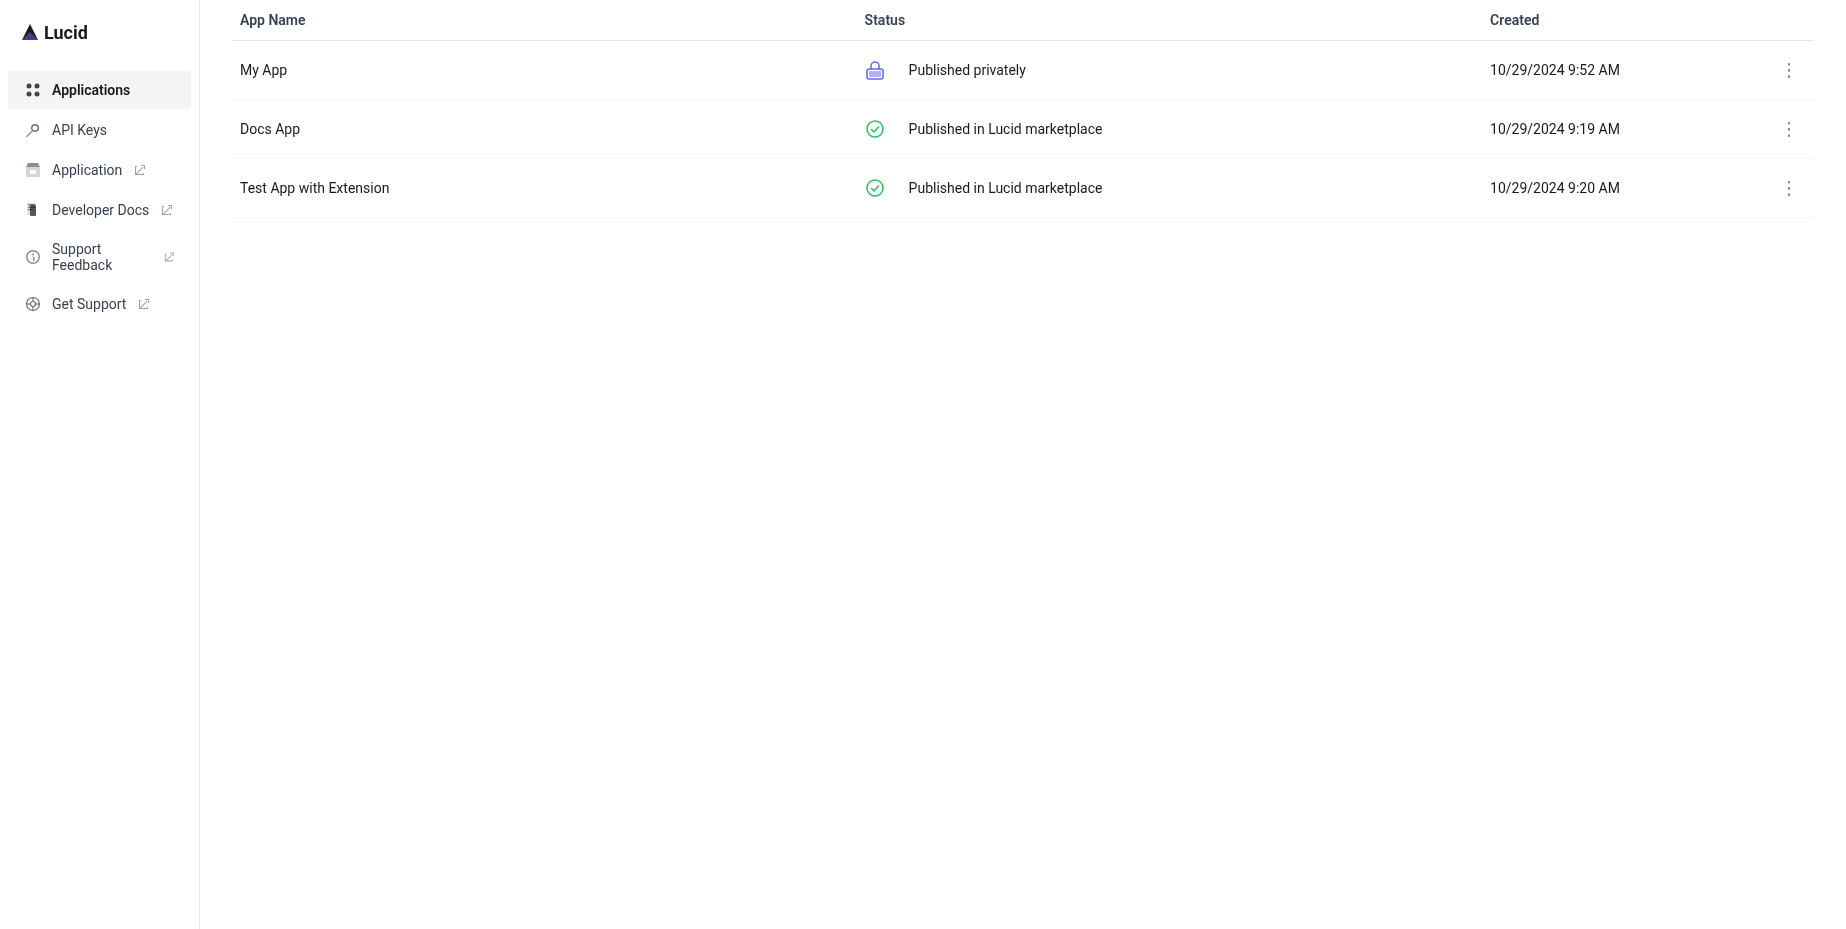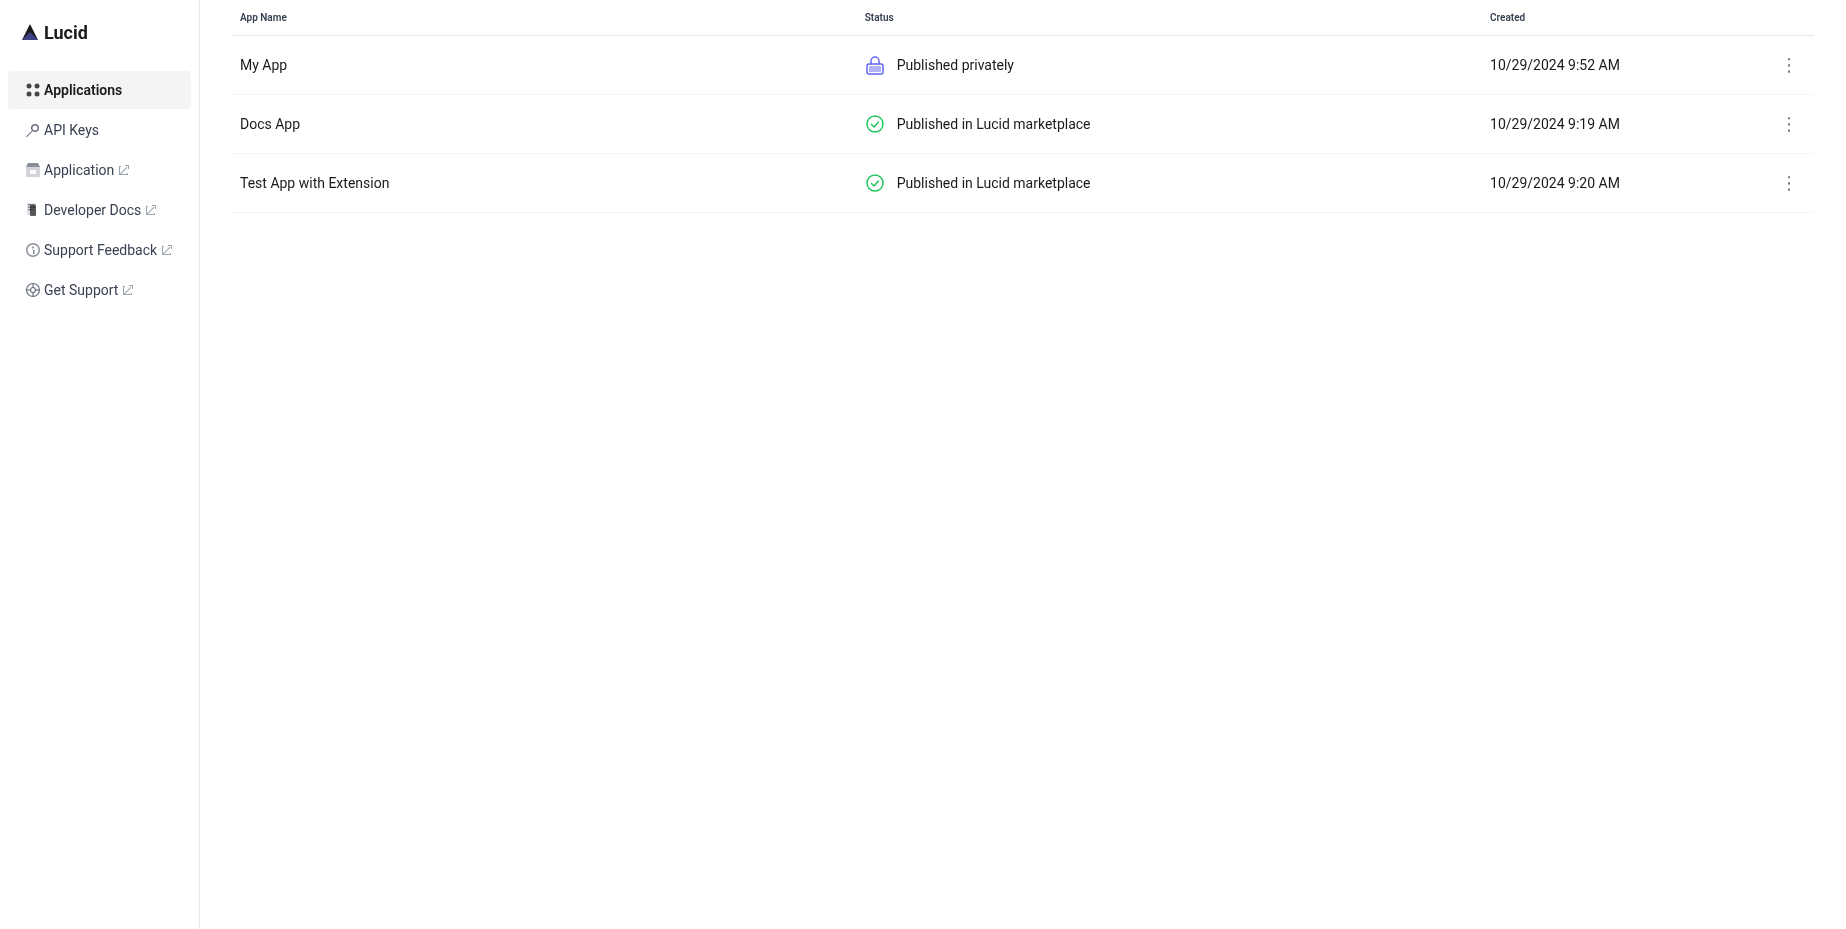--- a/index.html
+++ b/index.html
@@ -30,21 +30,21 @@
       color: #1a1a1a;
     }
     .nav-items {
       display: flex;
       flex-direction: column;
       padding: 8px 0;
     }
     .nav-item {
       display: flex;
       align-items: center;
-      gap: 2px;
+      gap: 10px;
       padding: 10px 16px;
       cursor: pointer;
       color: #374151;
       font-size: 14px;
       border-radius: 4px;
       margin: 1px 8px;
       text-decoration: none;
     }
     .nav-item.active {
       background: #f3f4f6;
@@ -136,37 +136,37 @@
       width: 100%;
       border-collapse: collapse;
       margin-top: 0;
     }
     thead tr {
       border-bottom: 1px solid #e5e7eb;
     }
     thead th {
       padding: 12px 8px;
       text-align: left;
-      font-size: 10px;
+      font-size: 14px;
       font-weight: 600;
       color: #374151;
     }
     tbody tr {
       border-bottom: 1px solid #f3f4f6;
     }
     tbody td {
       padding: 14px 8px;
       font-size: 14px;
       color: #1a1a1a;
       vertical-align: middle;
     }
     .status-cell {
       display: flex;
       align-items: center;
-      gap: 12px;
+      gap: 24px;
     }
     .status-icon-private {
       width: 20px;
       height: 20px;
       display: flex;
       align-items: center;
       justify-content: center;
       color: #6366f1;
     }
     .status-icon-public {

